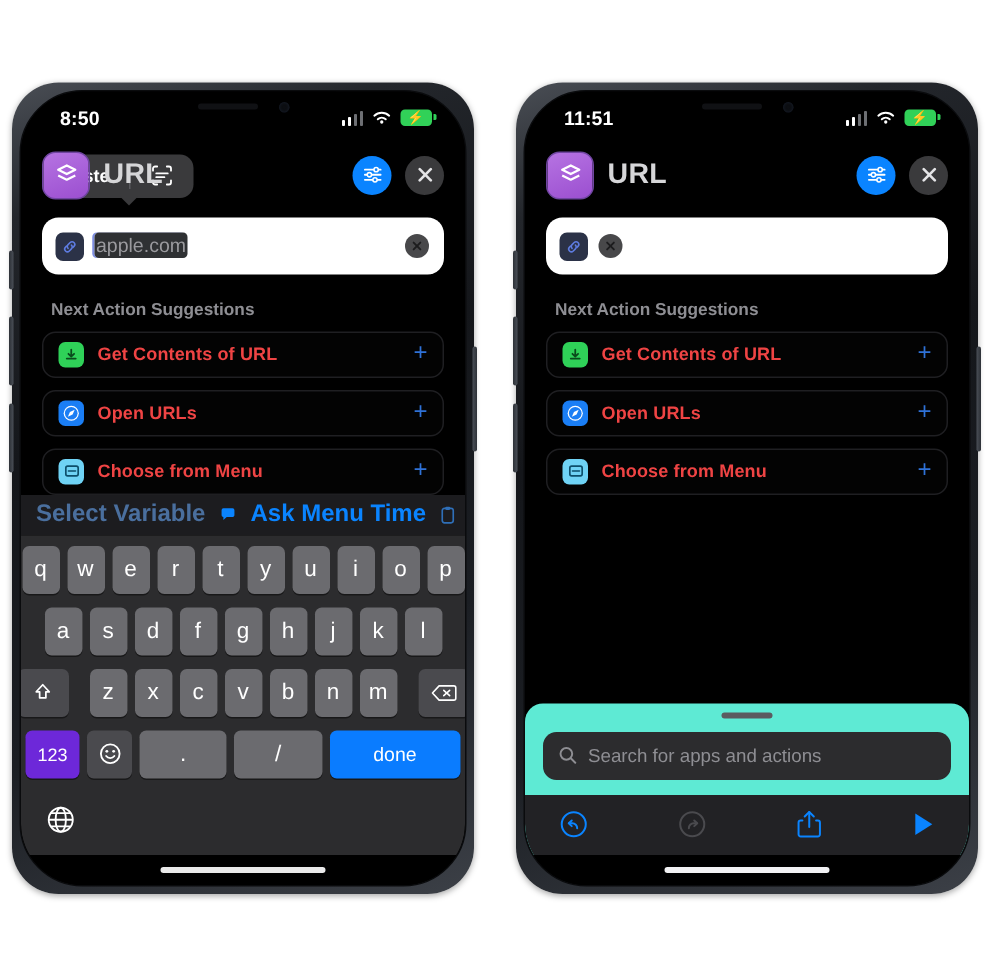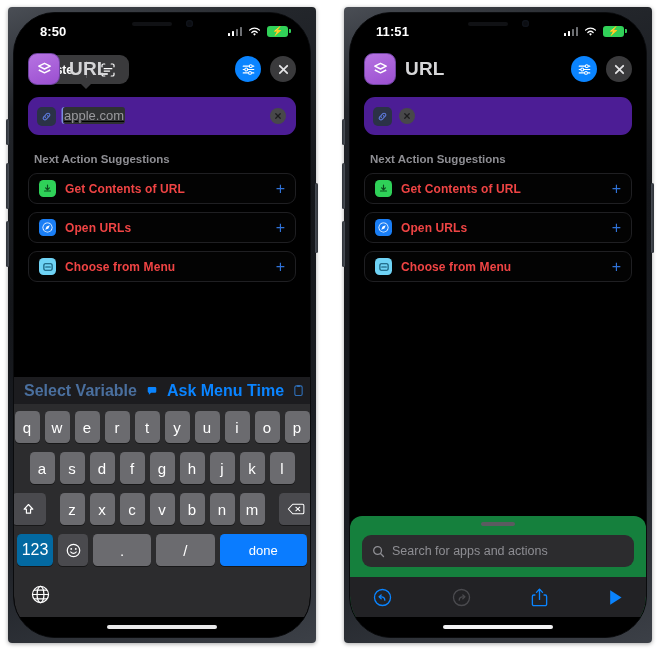--- a/index.html
+++ b/index.html
@@ -16,22 +16,22 @@
     display: flex;
     justify-content: space-between;
     align-items: center;
     padding: 0 8px;
   }
 
   
   .phone {
     position: relative;
     width: 308px;
-    height: 636px;
-    border-radius: 4px;
+    height: 541px;
+    border-radius: 31px;
     background: linear-gradient(160deg,#4a4e55 0%,#23262b 14%,#14161a 40%,#1b1e23 70%,#3c4047 100%);
     padding: 5px;
     box-shadow: 0 1px 4px rgba(0,0,0,.35);
     flex: 0 0 auto;
   }
   .bezel {
     position: relative;
     width: 100%; height: 100%;
     border-radius: 42px;
     background: #000;
@@ -150,29 +150,28 @@
     border-radius: 50%;
     display:flex; align-items:center; justify-content:center;
     flex: 0 0 auto;
   }
   .hdr-btn.blue { background: #0a84ff; }
   .hdr-btn.gray { background: #3a3a3c; }
 
   
   .field-wrap { padding: 2px 14px 0; flex: 0 0 auto; position: relative; z-index: 15; }
   .url-field {
-    background: #4c1d95;
+    background: #ffffff;
     border-radius: 11px;
     min-height: 38px;
     display: flex;
     align-items: flex-start;
     padding: 9px 10px 9px 9px;
     gap: 7px;
     position: relative;
-    text-decoration: underline;
   }
   .link-chip {
     width: 19px; height: 19px;
     border-radius: 5px;
     background: #2b3247;
     display:flex; align-items:center; justify-content:center;
     flex: 0 0 auto;
     margin-top: 1px;
   }
   .field-text {
@@ -283,35 +282,35 @@
     min-width: 25px;
     flex: 1 1 0;
     display:flex; align-items:center; justify-content:center;
     color:#fff; font-size: 15px;
     box-shadow: 0 1px 0 rgba(0,0,0,.45);
   }
   .kb-row.r2 { padding: 0 14px; }
   .key.wide-fn { background:#4a4a4e; flex: 0 0 34px; }
   .key.spacer-gap { background: transparent; box-shadow:none; flex: 0 0 4px; min-width: 0;}
   .kb-row.r3 .key.letter { flex: 1 1 0; }
-  .key.num { background:#0369a1; flex: 0 0 36px; font-size: 16px; }
+  .key.num { background:#6d28d9; flex: 0 0 36px; font-size: 12px; }
   .key.emoji { background:#4a4a4e; flex: 0 0 30px; }
   .key.dot { background:#6b6b6f; flex: 1 1 0; }
   .key.slash { background:#6b6b6f; flex: 1 1 0; }
   .key.dotcom { background:#6b6b6f; flex: 1.3 1 0; font-size: 12.5px; }
   .key.done { background:#0a7cff; flex: 1.5 1 0; font-size: 13px; font-weight: 500; }
   .kb-bottom {
     height: 42px;
     display:flex; align-items:center;
     padding: 0 13px;
   }
 
   
   .bottom-sheet {
-    background: #15803d;
+    background: #5eead4;
     border-radius: 12px 12px 0 0;
     flex: 0 0 auto;
     padding-top: 6px;
   }
   .grabber { width: 34px; height: 4px; border-radius: 3px; background:#5b5b60; margin: 0 auto 9px; }
   .search-bar {
     margin: 0 12px 10px;
     height: 32px;
     background: #2c2c2e;
     border-radius: 9px;

